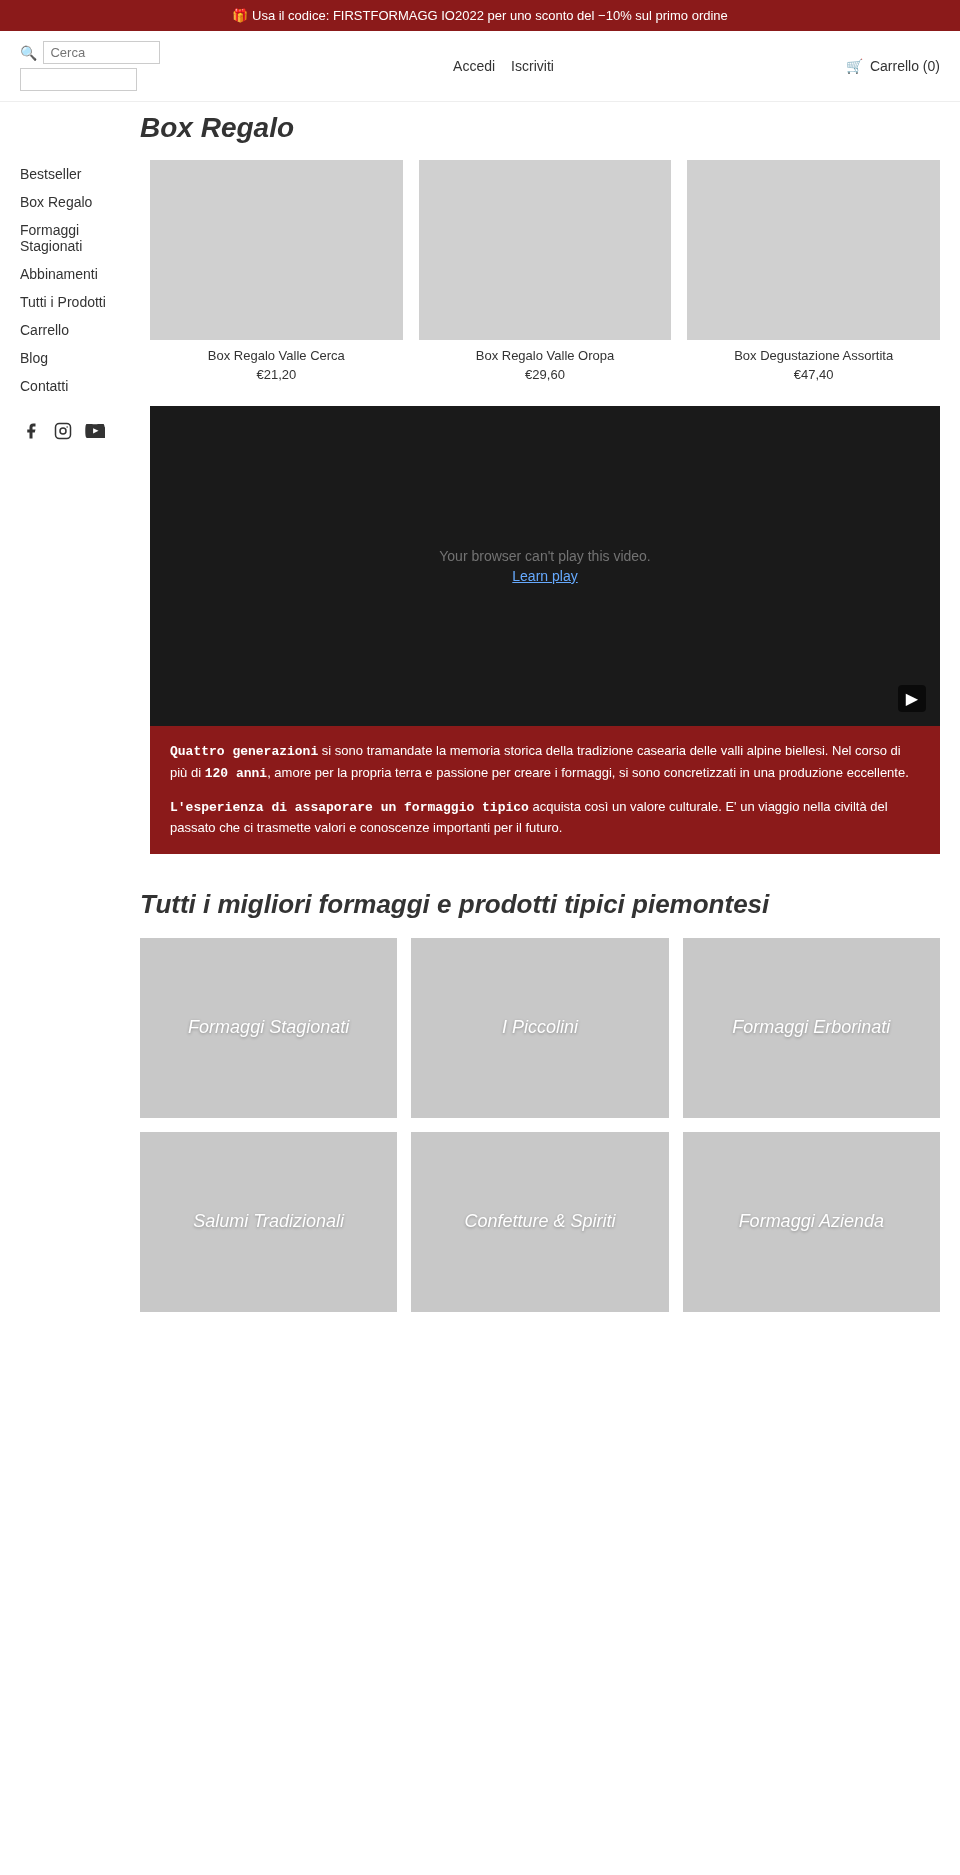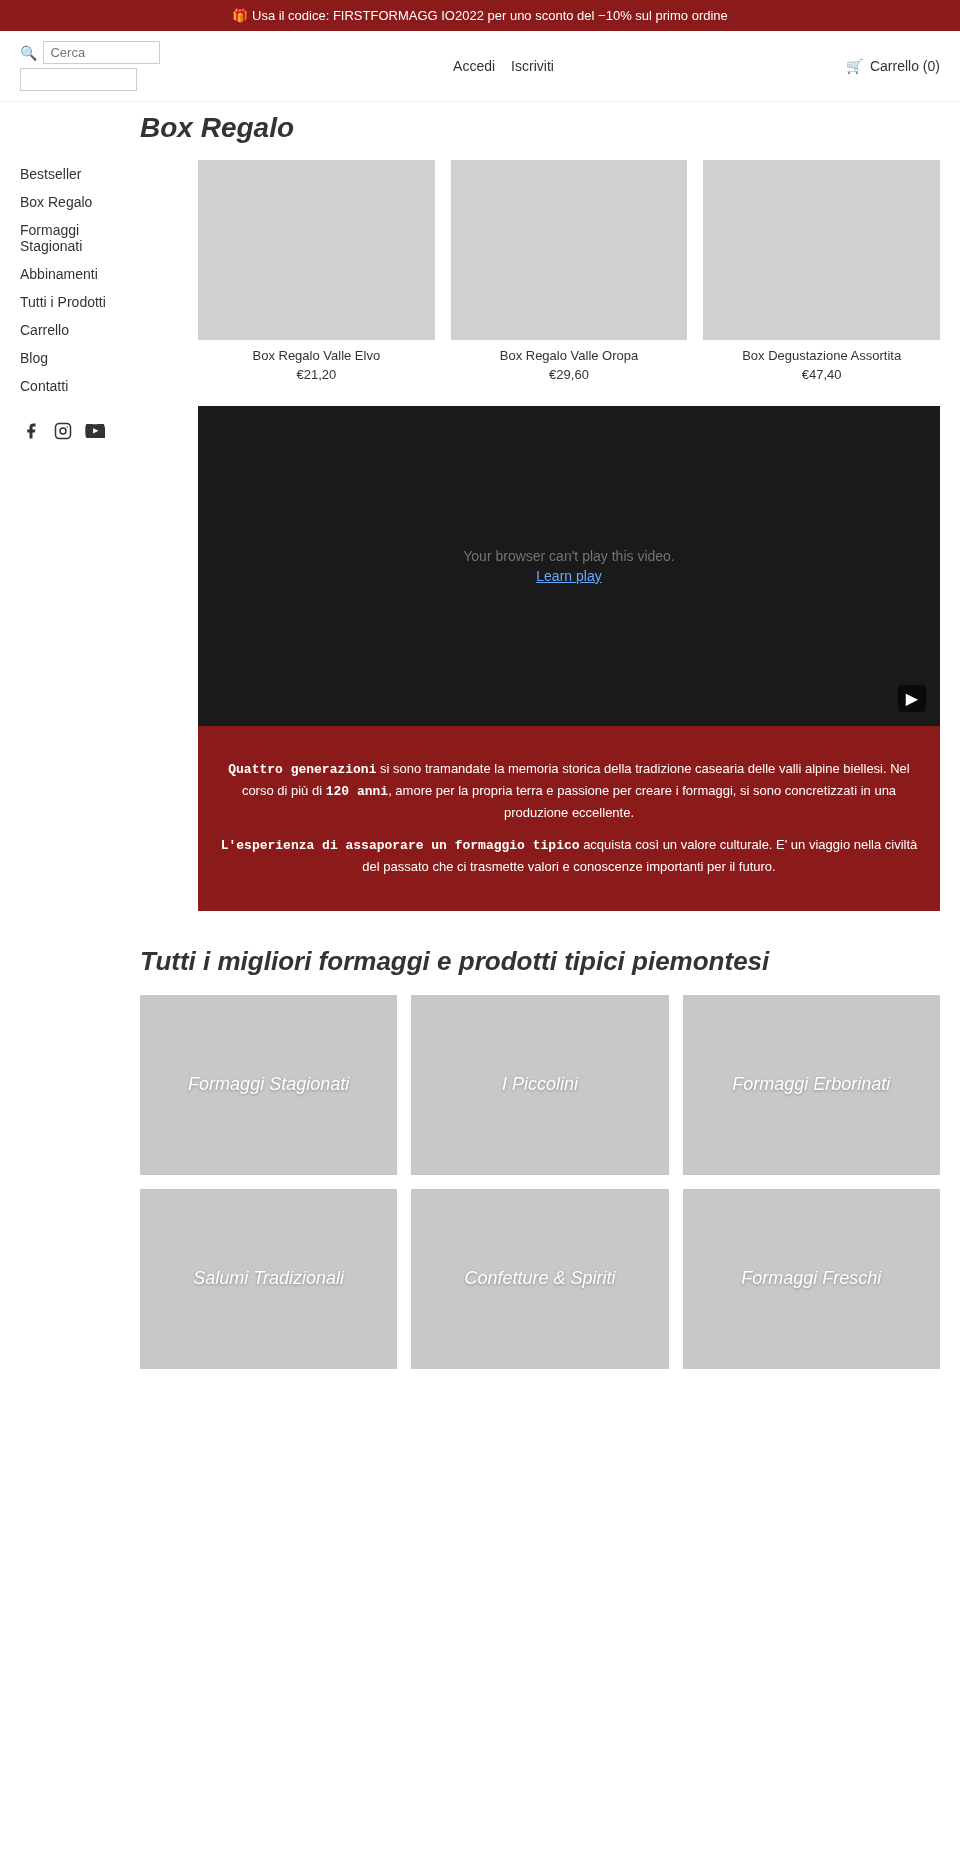--- a/index.html
+++ b/index.html
@@ -68,21 +68,20 @@
       font-size: 28px;
       font-weight: bold;
       color: #333;
       font-style: italic;
     }
 
     
     .layout {
       display: flex;
       padding: 10px 20px;
-      gap: 48px;
     }
 
     
     .sidebar {
       width: 120px;
       flex-shrink: 0;
     }
     .sidebar-nav {
       list-style: none;
       margin-bottom: 20px;
@@ -178,24 +177,23 @@
       padding: 4px 8px;
       border-radius: 4px;
       font-size: 16px;
       cursor: pointer;
     }
 
     
     .description-band {
       background-color: #8b1a1a;
       color: #fff;
-      padding: 33px 20px;
+      padding: 15px 20px;
       font-size: 13px;
       line-height: 1.6;
-      text-align: center;
     }
     .description-band strong {
       font-family: 'Courier New', monospace;
       font-weight: bold;
     }
 
     
     .section-title-wrap {
       padding: 24px 20px 16px 140px;
     }
@@ -295,21 +293,21 @@
           </svg>
       </span>
     </div>
   </div>
 
   <div class="main-content">
 
     <div class="product-grid">
       <div class="product-card">
         <div class="product-image"></div>
-        <div class="product-name">Box Regalo Valle Elvo</div>
+        <div class="product-name">Box Regalo Valle Cerca</div>
         <div class="product-price">€21,20</div>
       </div>
       <div class="product-card">
         <div class="product-image"></div>
         <div class="product-name">Box Regalo Valle Oropa</div>
         <div class="product-price">€29,60</div>
       </div>
       <div class="product-card">
         <div class="product-image"></div>
         <div class="product-name">Box Degustazione Assortita</div>
@@ -353,16 +351,16 @@
     <div class="category-card">
       <span class="category-label">Formaggi Erborinati</span>
     </div>
     <div class="category-card">
       <span class="category-label">Salumi Tradizionali</span>
     </div>
     <div class="category-card">
       <span class="category-label">Confetture &amp; Spiriti</span>
     </div>
     <div class="category-card">
-      <span class="category-label">Formaggi Freschi</span>
+      <span class="category-label">Formaggi Azienda</span>
     </div>
   </div>
 </div>
 
 </body></html>

